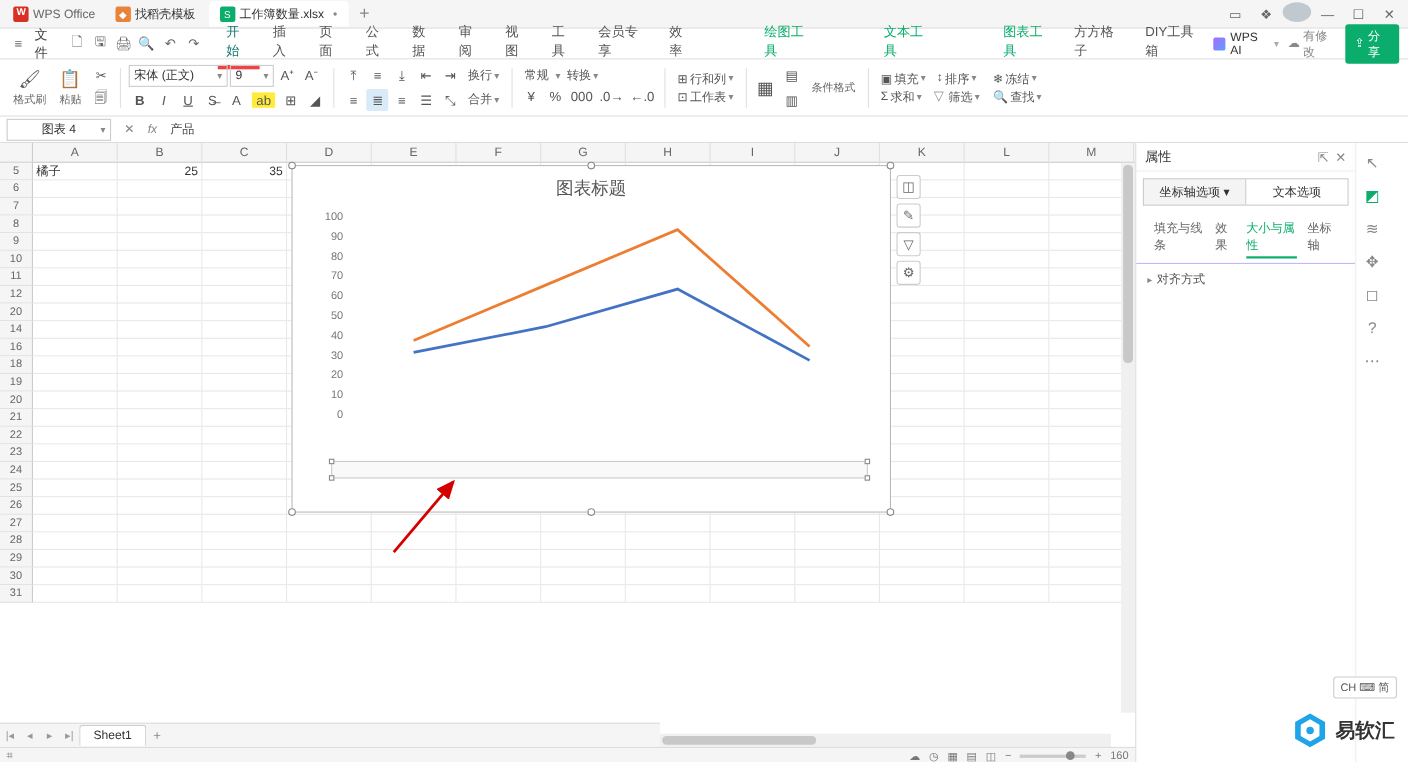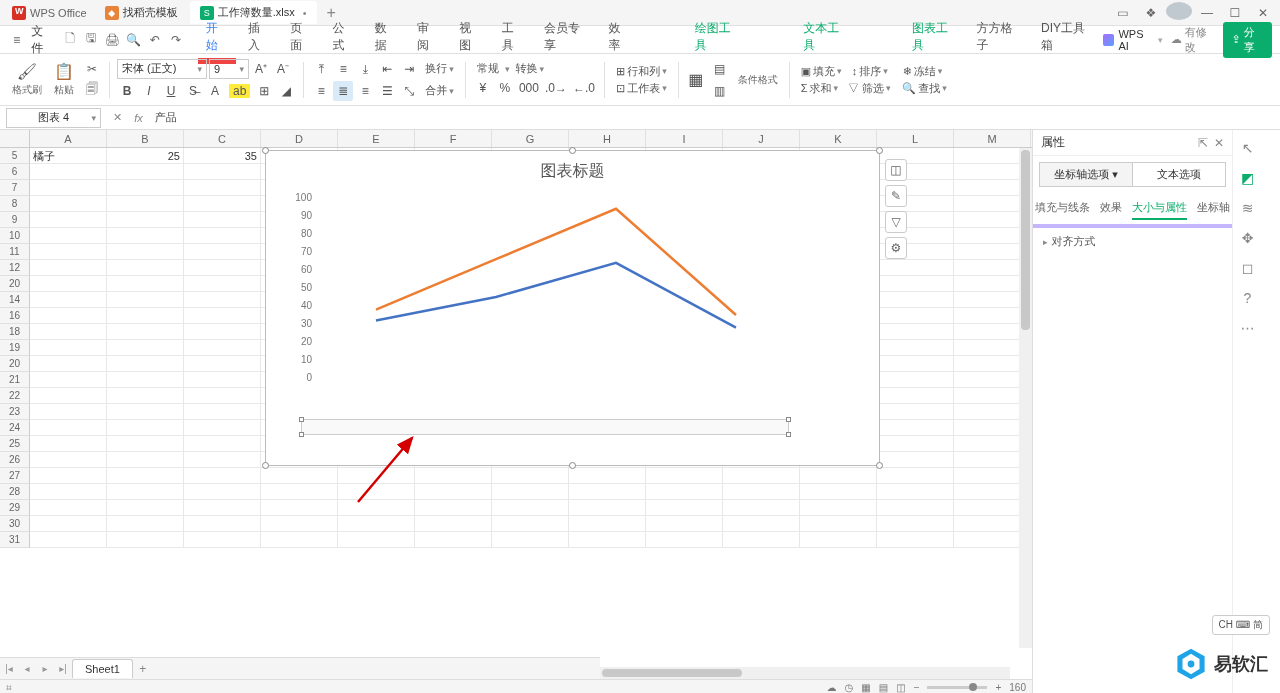--- a/index.html
+++ b/index.html
@@ -16,21 +16,21 @@
 .add-tab { padding: 0 8px; color: #888; font-size: 16px; cursor: pointer; }
 .win-ctrls { margin-left: auto; display: flex; gap: 2px; align-items: center; }
 .win-ctrls span { width: 26px; text-align: center; color: #666; font-size: 12px; cursor: pointer; }
 .avatar { width: 18px; height: 18px; border-radius: 50%; background: #c0c8d0; display: inline-block; }
 .menu-bar { height: 28px; display: flex; align-items: center; padding: 0 8px; border-bottom: 1px solid #e0e0e0; gap: 2px; }
 .hb { width: 18px; text-align: center; color: #666; cursor: pointer; }
 .file-lbl { font-size: 12px; color: #444; padding: 0 4px; }
 .qa-ic { width: 20px; text-align: center; color: #666; cursor: pointer; }
 .menu-tabs { display: flex; gap: 4px; margin-left: 10px; }
 .mtab { padding: 4px 8px; font-size: 12px; color: #555; cursor: pointer; }
-.mtab.active { color: #3b82f6; border-bottom: 6px solid #ef4444; }
+.mtab.active { color: #0f766e; border-bottom: 4px solid #ef4444; }
 .mtab.ctx { color: #0AAD6B; margin-left: 44px; }
 .menu-right { margin-left: auto; display: flex; align-items: center; gap: 8px; }
 .ai-badge { display: flex; align-items: center; gap: 4px; font-size: 11px; }
 .ai-ic { width: 12px; height: 12px; background: linear-gradient(135deg,#a66cff,#5e9eff); border-radius: 2px; }
 .share-btn { background: #0AAD6B; color: #fff; padding: 3px 8px; border-radius: 3px; font-size: 11px; display: flex; align-items: center; gap: 3px; }
 .changes { font-size: 11px; color: #888; display: flex; align-items: center; gap: 3px; }
 .ribbon { height: 52px; display: flex; align-items: center; padding: 2px 8px; border-bottom: 1px solid #e0e0e0; gap: 4px; }
 .rgrp { display: flex; flex-direction: column; gap: 2px; justify-content: center; height: 100%; }
 .rgrp.v { align-items: center; font-size: 10px; color: #666; padding: 0 4px; }
 .rgrp.v .ic { font-size: 16px; color: #555; }
@@ -50,21 +50,21 @@
 .main { display: flex; height: 565px; }
 .sheet-wrap { width: 1032px; position: relative; overflow: hidden; }
 .col-hdrs { display: flex; height: 18px; background: #f5f5f5; border-bottom: 1px solid #ccc; }
 .corner { width: 30px; border-right: 1px solid #ccc; }
 .ch { width: 77px; border-right: 1px solid #e0e0e0; text-align: center; font-size: 11px; color: #666; line-height: 18px; }
 .rows { position: relative; }
 .row { display: flex; height: 16px; }
 .rh { width: 30px; background: #f5f5f5; border-right: 1px solid #ccc; border-bottom: 1px solid #e0e0e0; text-align: center; font-size: 10px; color: #666; line-height: 16px; }
 .cell { width: 77px; border-right: 1px solid #e8e8e8; border-bottom: 1px solid #e8e8e8; font-size: 11px; padding: 0 3px; line-height: 16px; }
 .cell.r { text-align: right; }
-.chart-obj { position: absolute; left: 265px; top: 20px; width: 615px; height: 316px; background: #fff; border: 1px solid #bbb; }
+.chart-obj { position: absolute; left: 265px; top: 20px; width: 545px; height: 316px; background: #fff; border: 1px solid #bbb; }
 .chart-obj .handle { width: 7px; height: 7px; background: #fff; border: 1px solid #888; border-radius: 50%; position: absolute; }
 .h-tl { left: -4px; top: -4px; } .h-tr { right: -4px; top: -4px; } .h-bl { left: -4px; bottom: -4px; } .h-br { right: -4px; bottom: -4px; }
 .h-tc { left: 50%; top: -4px; margin-left: -4px; } .h-bc { left: 50%; bottom: -4px; margin-left: -4px; }
 .chart-title { text-align: center; font-size: 16px; color: #555; padding: 10px 0 6px; }
 .chart-plot { position: relative; height: 210px; margin: 0 20px 0 50px; }
 .ylab { position: absolute; left: -30px; font-size: 10px; color: #777; width: 26px; text-align: right; }
 .axis-area { position: absolute; left: 35px; bottom: 30px; width: 488px; height: 16px; border: 1px solid #ccc; background: #f9f9f9; }
 .ah { width: 5px; height: 5px; background: #fff; border: 1px solid #888; position: absolute; }
 .legend { text-align: center; font-size: 11px; color: #666; padding: 4px 0; }
 .lg-sw { display: inline-block; width: 22px; height: 2px; vertical-align: middle; margin: 0 4px 0 12px; }
@@ -74,21 +74,21 @@
 .vthumb { width: 9px; margin: 2px; height: 180px; background: #c8c8c8; border-radius: 4px; }
 .hscroll { position: absolute; bottom: 16px; left: 600px; width: 410px; height: 12px; background: #f0f0f0; }
 .hthumb { height: 8px; margin: 2px; width: 140px; background: #c8c8c8; border-radius: 4px; }
 .arrow-annot { position: absolute; pointer-events: none; }
 .sidebar { width: 200px; border-left: 1px solid #ddd; display: flex; flex-direction: column; }
 .sb-hdr { height: 26px; display: flex; align-items: center; justify-content: space-between; padding: 0 8px; font-size: 12px; border-bottom: 1px solid #eee; }
 .sb-hdr .ctrls { display: flex; gap: 6px; color: #888; }
 .sb-sel { margin: 6px 6px; display: flex; }
 .sb-selbtn { flex: 1; border: 1px solid #ccc; font-size: 11px; text-align: center; padding: 4px 0; cursor: pointer; }
 .sb-selbtn:first-child { border-right: none; background: #f4f4f4; }
-.sb-tabs { display: flex; gap: 10px; padding: 4px 2px; font-size: 11px; border-bottom: 4px solid #c4b5fd; }
+.sb-tabs { display: flex; gap: 10px; padding: 4px 16px; font-size: 11px; border-bottom: 1px solid #c4b5fd; }
 .sb-tab { color: #666; cursor: pointer; padding: 3px 0; }
 .sb-tab.active { color: #0AAD6B; border-bottom: 2px solid #0AAD6B; }
 .sb-item { padding: 6px 10px; font-size: 11px; color: #555; cursor: pointer; }
 .sb-item::before { content: '▸'; margin-right: 4px; color: #888; font-size: 9px; }
 .rtools { width: 30px; border-left: 1px solid #eee; display: flex; flex-direction: column; align-items: center; gap: 12px; padding-top: 10px; }
 .rt-ic { width: 18px; height: 18px; color: #888; font-size: 14px; cursor: pointer; text-align: center; }
 .sheet-tabs { position: absolute; left: 0; bottom: 16px; height: 22px; width: 600px; display: flex; align-items: center; background: #f5f5f5; border-top: 1px solid #ddd; }
 .st-nav { width: 18px; text-align: center; color: #999; font-size: 10px; cursor: pointer; }
 .st-tab { padding: 3px 12px; background: #fff; border: 1px solid #ccc; border-bottom: none; font-size: 11px; border-radius: 3px 3px 0 0; text-align: center; }
 .st-add { width: 20px; text-align: center; color: #888; cursor: pointer; }

